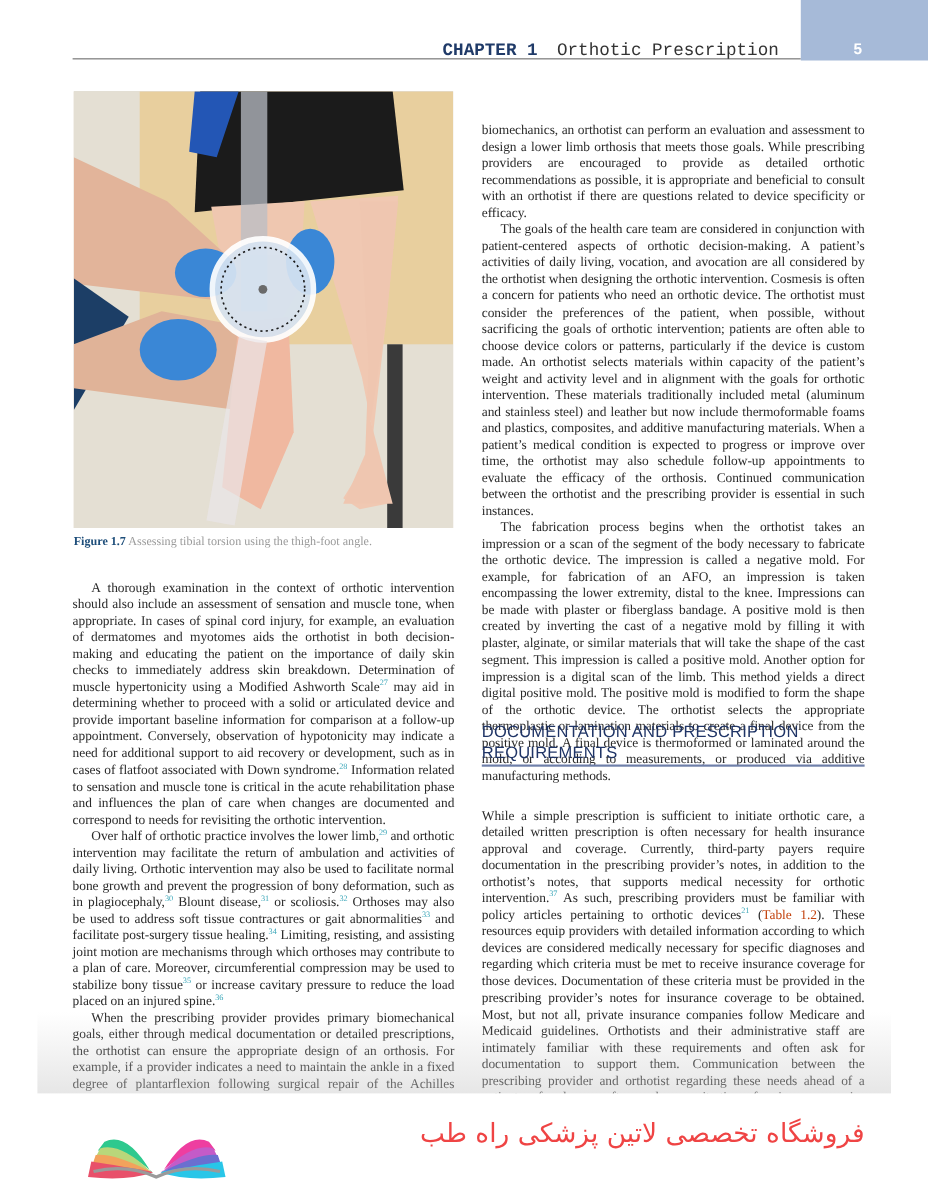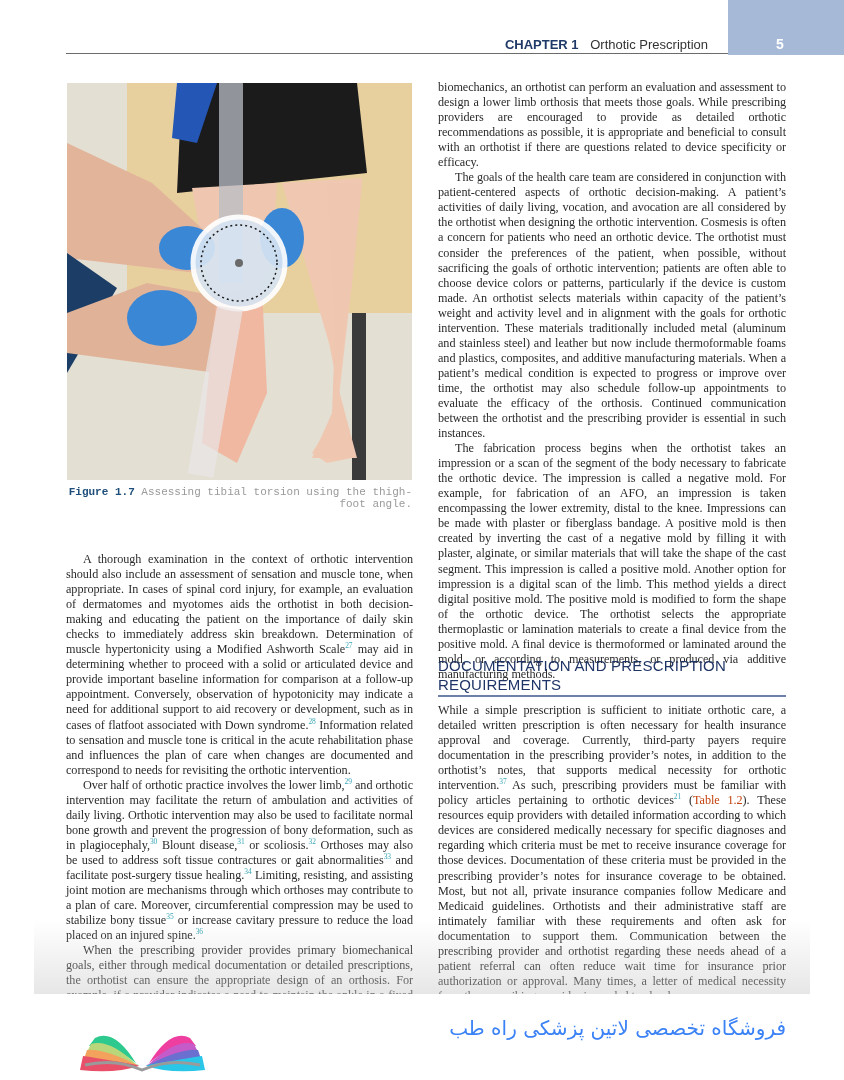--- a/index.html
+++ b/index.html
@@ -5,46 +5,46 @@
   html, body { margin: 0; padding: 0; }
   body {
     width: 844px; height: 1080px; position: relative; overflow: hidden;
     background: #ffffff;
     font-family: "Liberation Serif", "DejaVu Serif", serif;
     color: #2a2a2a;
   }
   .header-rule { position: absolute; left: 66px; top: 53px; width: 662px; height: 1px; background: #6b6b6b; }
   .page-tab { position: absolute; left: 728px; top: 0; width: 116px; height: 55px; background: #a6bad8; }
   .page-num { position: absolute; left: 776px; top: 36px; font-family: "Liberation Sans", sans-serif; font-weight: bold; font-size: 14px; color: #ffffff; }
-  .running-head { position: absolute; right: 136px; top: 37px; font-family: Liberation Sans, sans-serif; font-size: 13px; white-space: nowrap; }
+  .running-head { position: absolute; right: 136px; top: 37px; font-family: Liberation Mono, monospace; font-size: 16px; white-space: nowrap; }
   .running-head .chap { font-weight: bold; color: #1f3a68; margin-right: 8px; }
   .running-head .title { color: #333; }
 
   .figure { position: absolute; left: 67px; top: 83px; width: 345px; height: 397px; overflow: hidden; background: #d9d3c4; }
-  .fig-caption { position: absolute; left: 67px; top: 486px; width: 345px; text-align: right; font-family: Liberation Mono, monospace; font-size: 11px; }
+  .fig-caption { position: absolute; left: 67px; top: 486px; width: 345px; text-align: left; font-family: Liberation Serif, serif; font-size: 11px; }
   .fig-caption .lbl { color: #1e4e7a; font-weight: bold; }
   .fig-caption .txt { color: #9a9a9a; }
 
-  .col { position: absolute; font-size: 12.2px; line-height: 15.05px; text-align: justify; letter-spacing: -0.05px; }
+  .col { position: absolute; font-size: 12.2px; line-height: 15.05px; text-align: justify; letter-spacing: -0.05px; margin-top: 31px; }
   .col p { margin: 0; }
   .col p.ind { text-indent: 17px; }
   .col sup { font-size: 7.5px; color: #3aa6b8; vertical-align: super; line-height: 0; }
   .col .xref { color: #c2410c; }
-  .left { left: 66px; top: 552px; width: 347px; }
+  .left { left: 66px; top: 496px; width: 347px; }
   .right-top { left: 438px; top: 80px; width: 348px; }
   .right-bot { left: 438px; top: 703px; width: 348px; }
 
   .section-head { position: absolute; left: 438px; top: 656px; width: 348px; font-family: "Liberation Sans", sans-serif; font-weight: normal; font-size: 15px; line-height: 19px; color: #1f3466; letter-spacing: 0.2px; }
   .section-rule { position: absolute; left: 438px; top: 695px; width: 348px; height: 2px; background: #6e7fa9; }
 
   .fade { position: absolute; left: 34px; top: 920px; width: 776px; height: 75px; background: linear-gradient(to bottom, rgba(255,255,255,0) 0%, rgba(200,200,200,0.45) 100%); pointer-events: none; }
   .cut { position: absolute; left: 0; top: 994px; width: 844px; height: 86px; background: #ffffff; }
 
   .logo { position: absolute; left: 75px; top: 1010px; width: 135px; height: 65px; }
-  .shop-fa { position: absolute; right: 58px; top: 1016px; font-family: "DejaVu Sans", sans-serif; font-size: 20px; color: #3b82f6; direction: rtl; white-space: nowrap; }
+  .shop-fa { position: absolute; right: 58px; top: 1016px; font-family: "DejaVu Sans", sans-serif; font-size: 24px; color: #ef4444; direction: rtl; white-space: nowrap; }
   .shop-url { position: absolute; right: 58px; top: 1100px; font-family: "DejaVu Sans Mono", monospace; font-size: 25px; letter-spacing: 6px; color: #1a1a1a; white-space: nowrap; }
   .shop-url .g { color: #3a9a3a; }
 </style>
 </head>
 <body>
 
 <div class="header-rule"></div>
 <div class="page-tab"></div>
 <div class="page-num">5</div>
 <div class="running-head">

